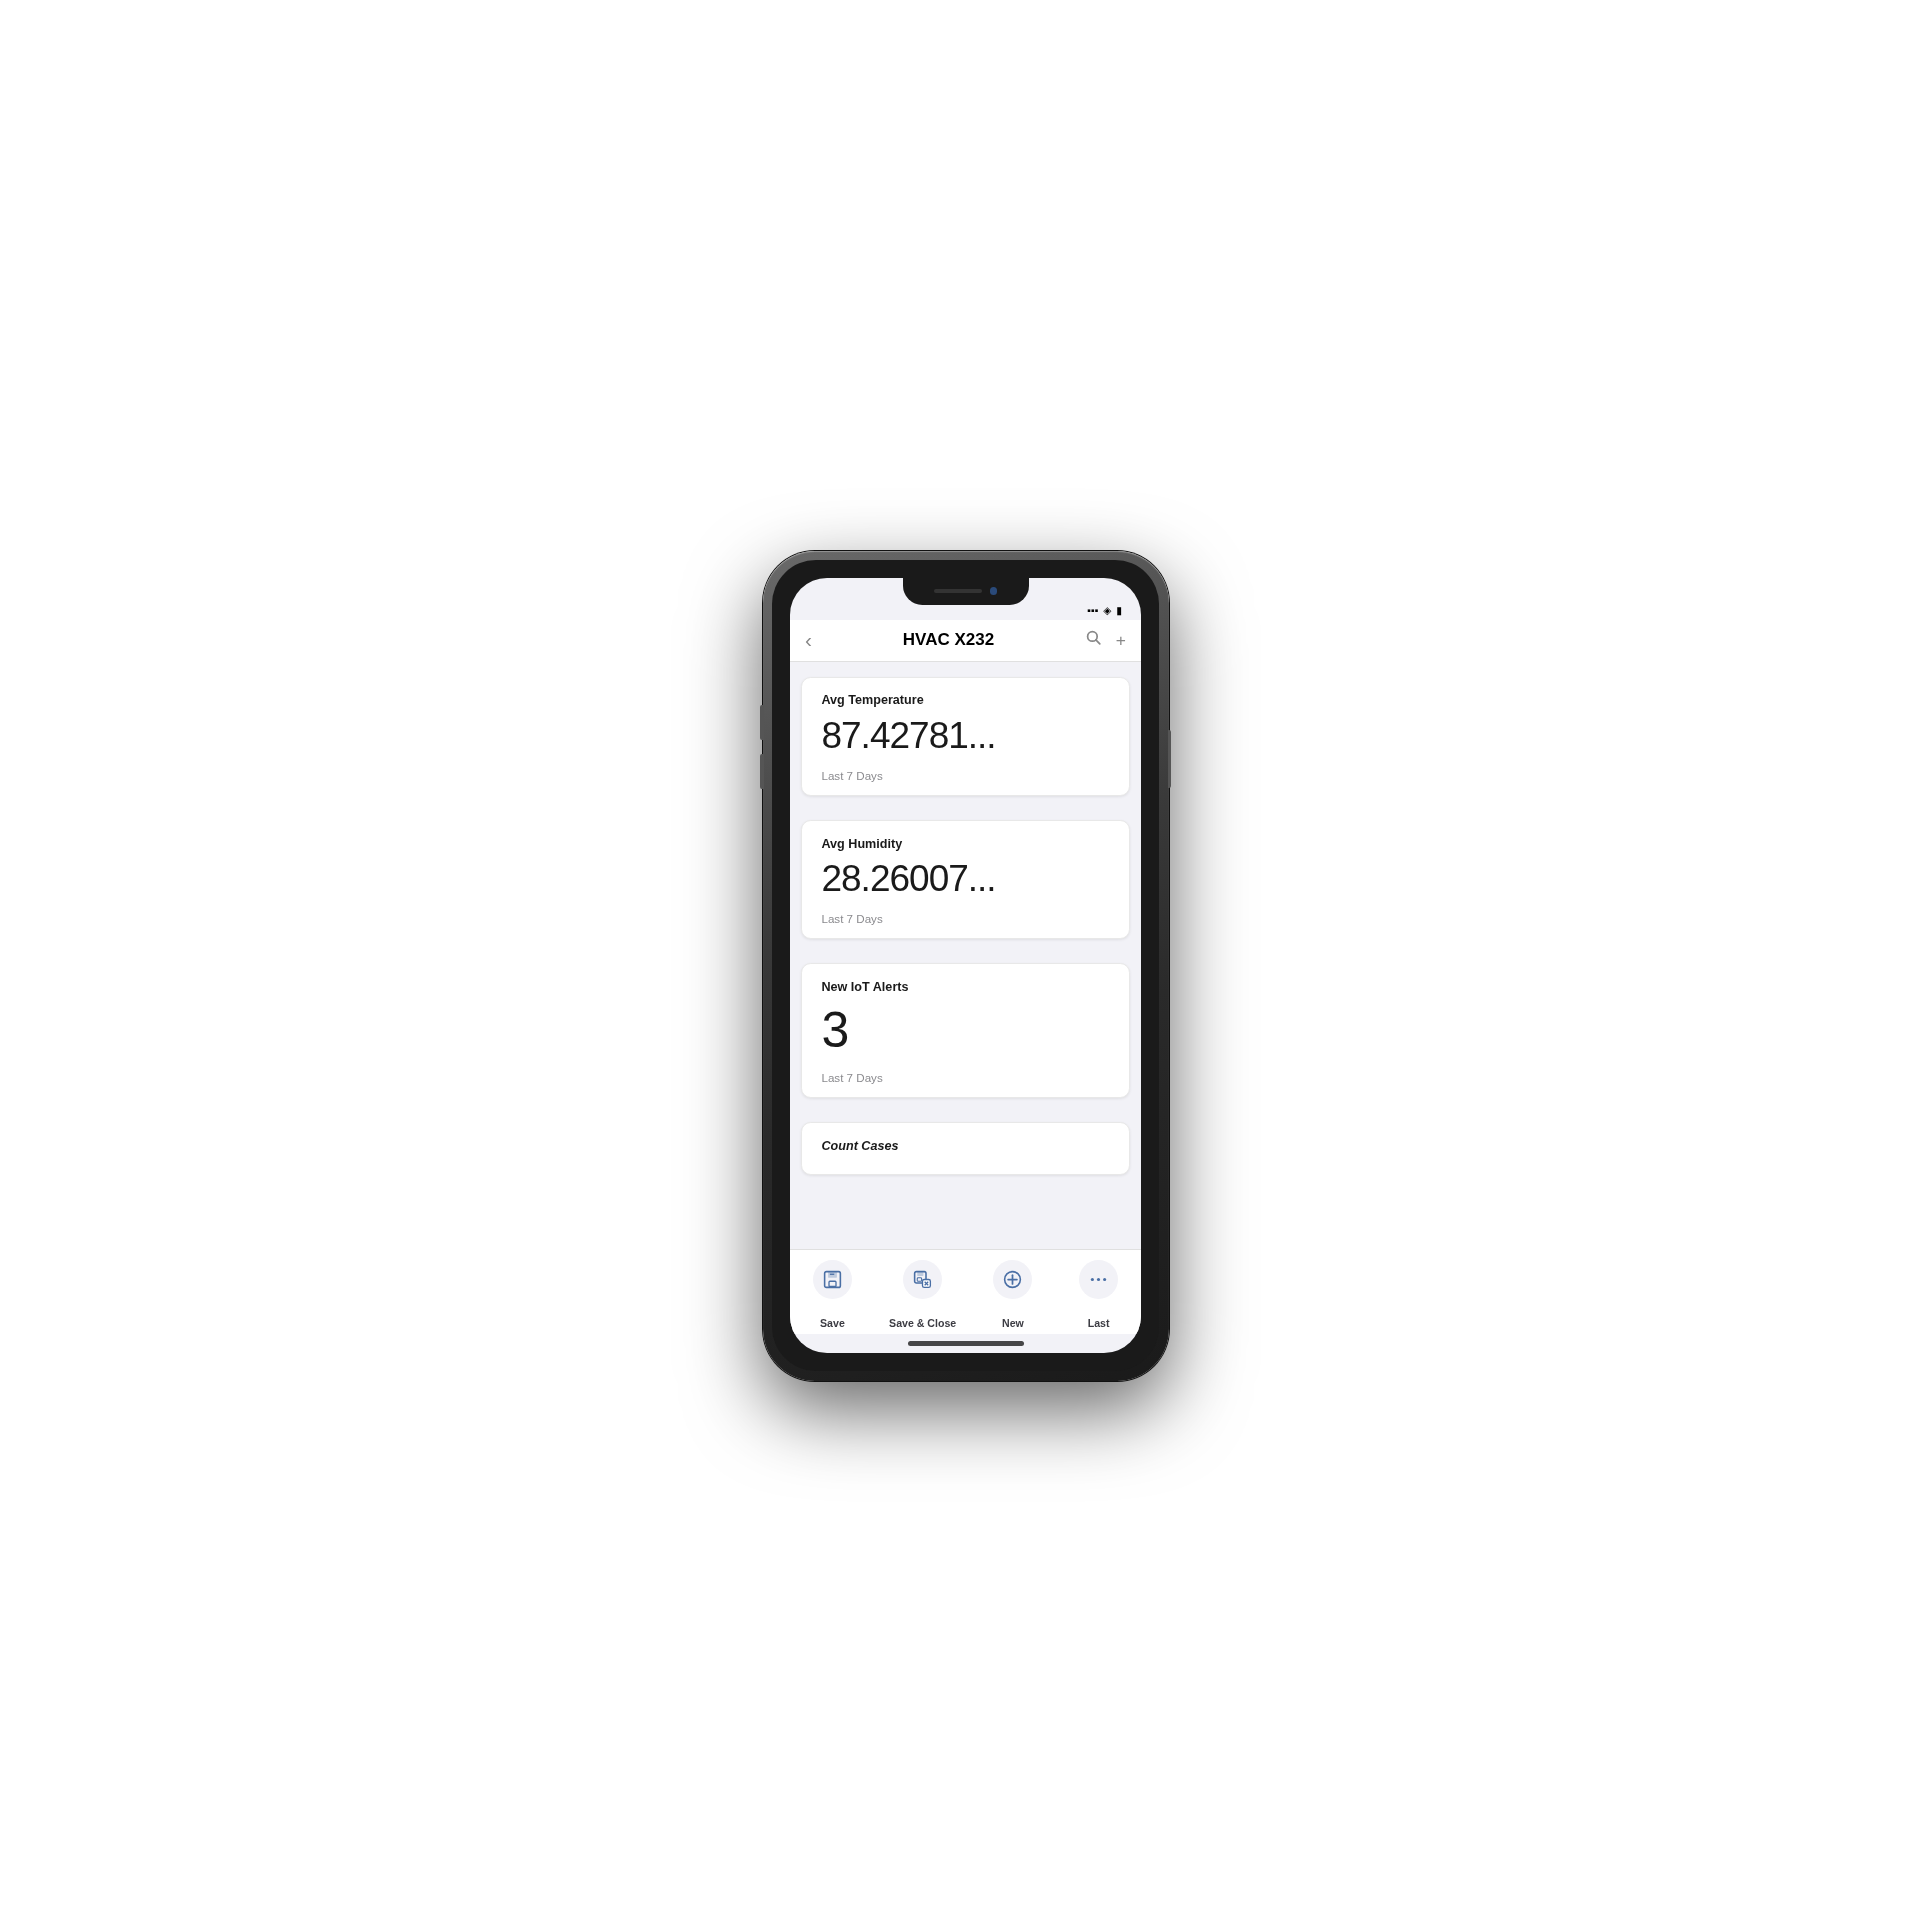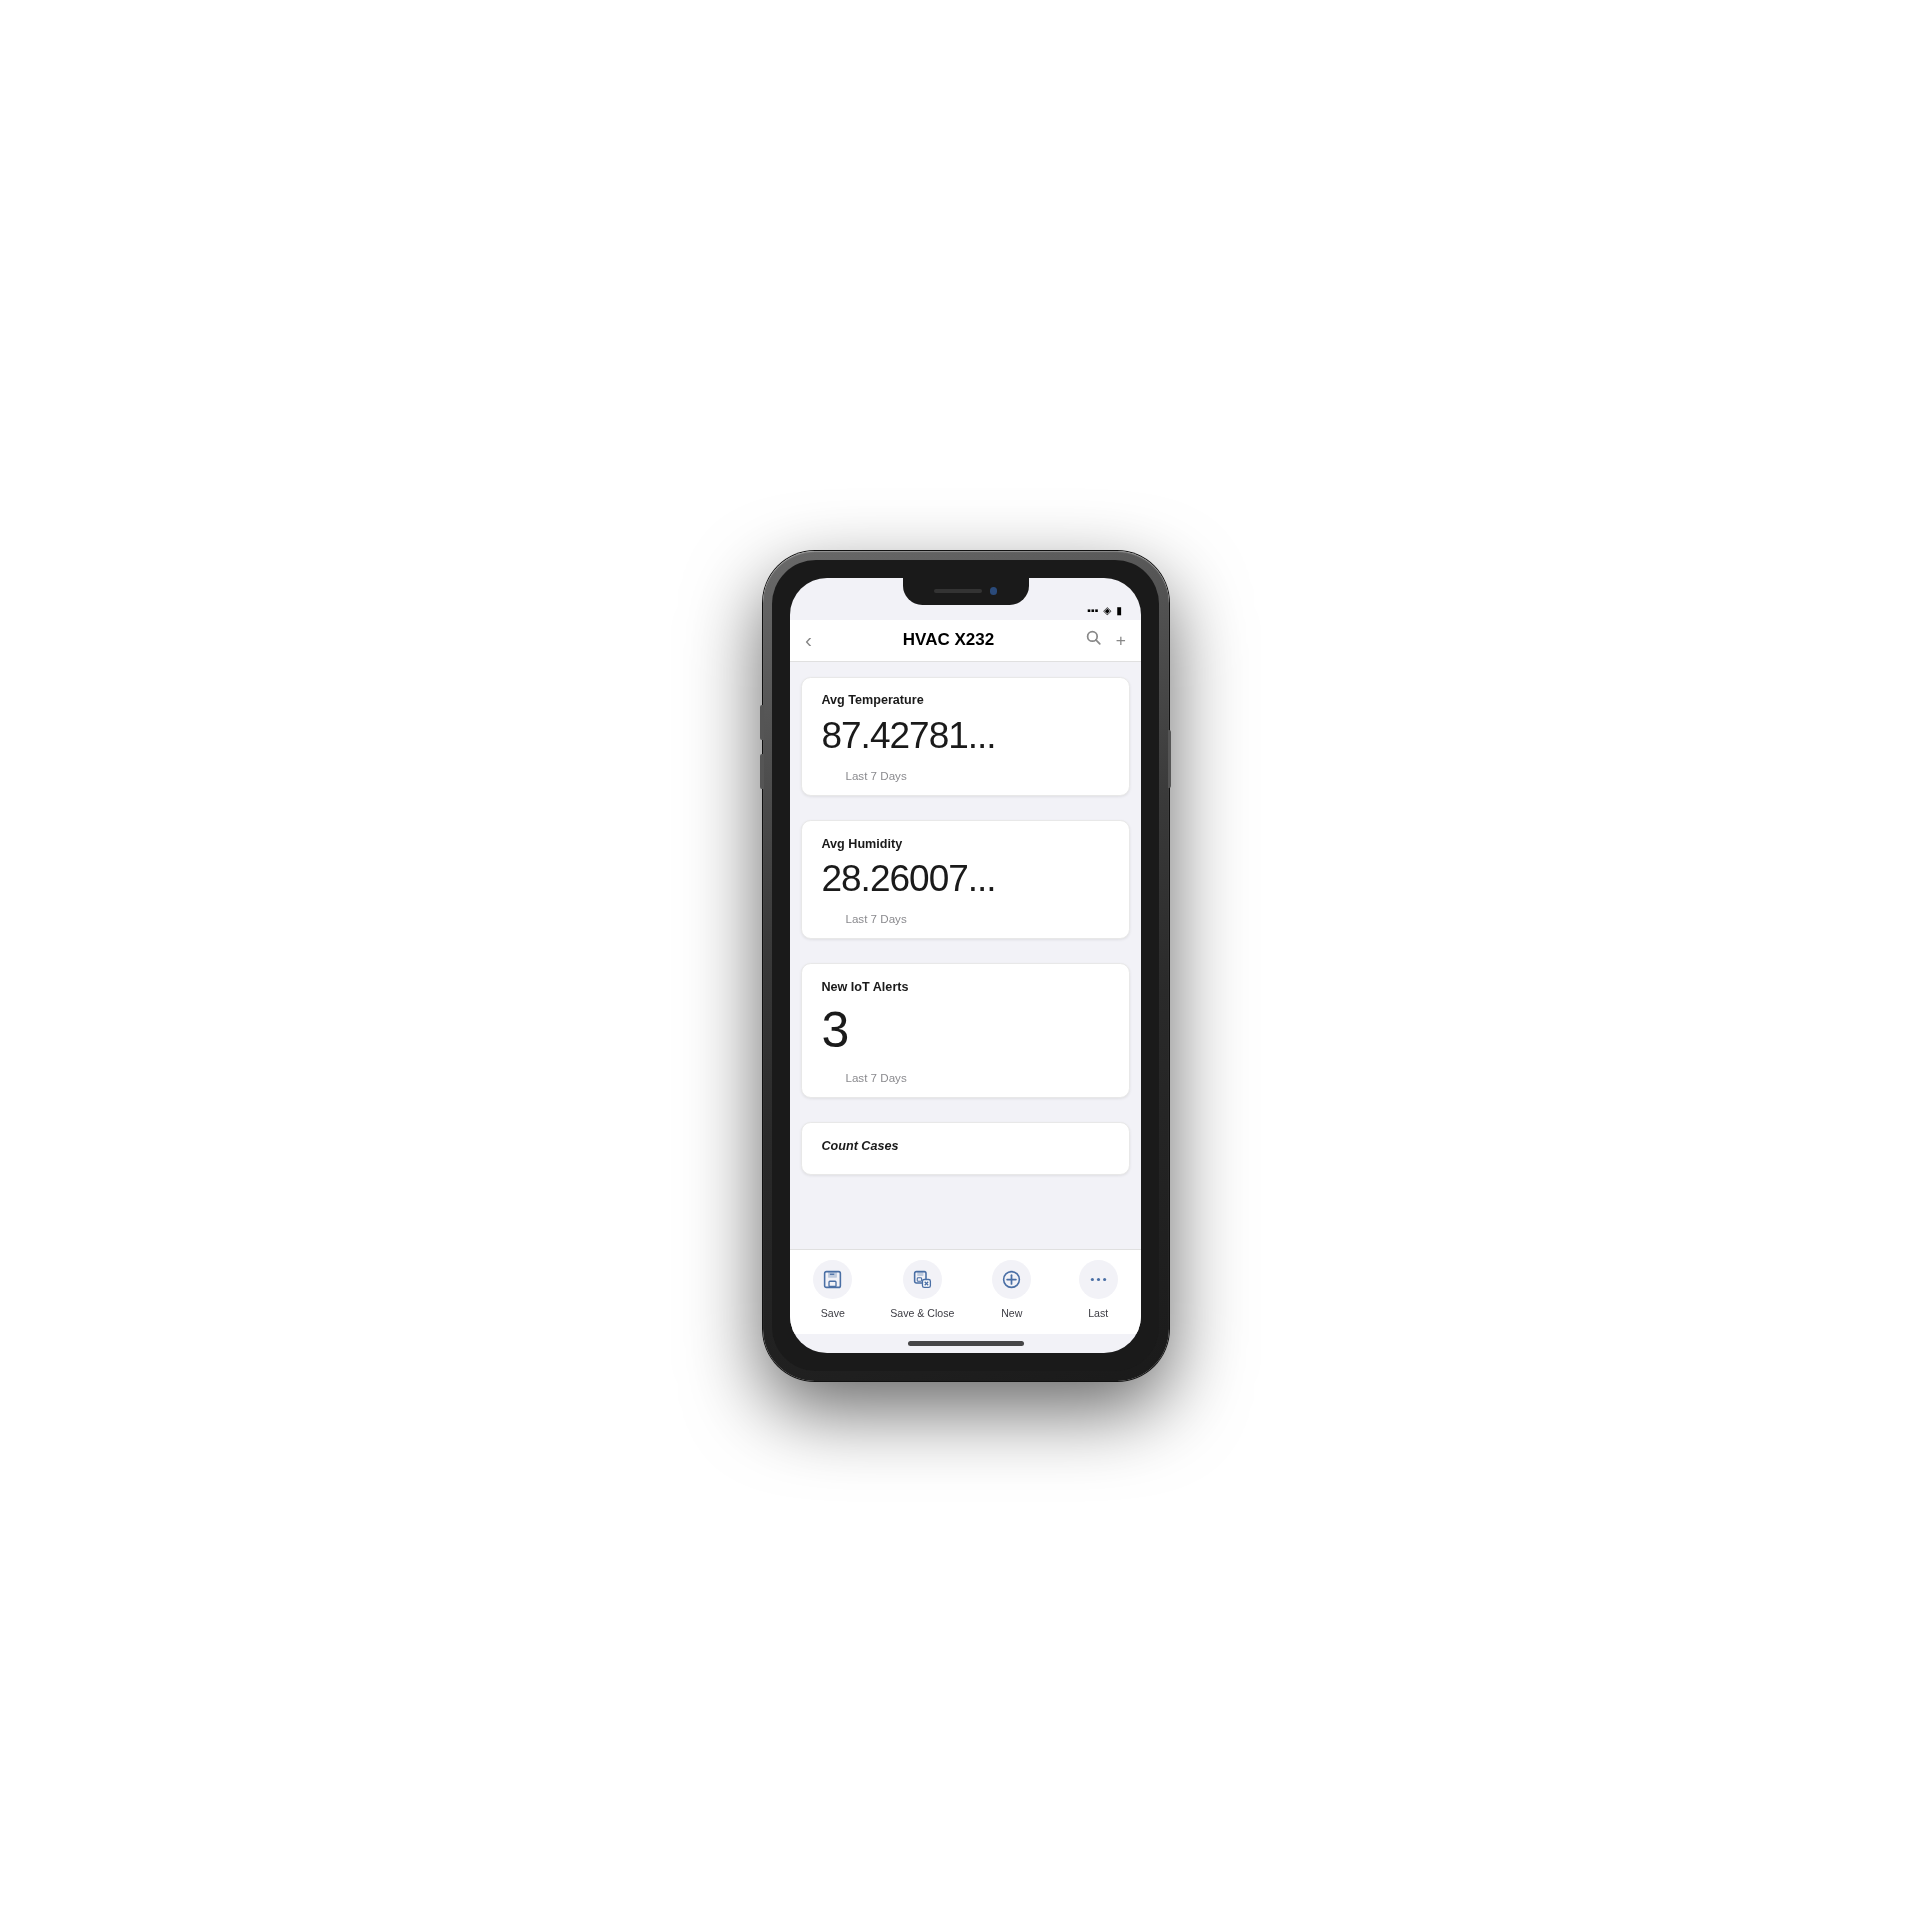--- a/index.html
+++ b/index.html
@@ -216,42 +216,42 @@
       letter-spacing: -1px;
     }
 
     .metric-value-large {
       font-size: 50px;
     }
 
     .metric-footer {
       font-size: 11.6px;
       color: #8a8a8e;
-      margin-left: 24px;
     }
 
     
     .bottom-toolbar {
       height: 85px;
       background: #fff;
       border-top: 1px solid #e0e0e0;
       display: flex;
       align-items: flex-start;
       justify-content: space-around;
       padding-top: 9.7px;
       flex-shrink: 0;
     }
 
     .toolbar-btn {
       display: flex;
       flex-direction: column;
       align-items: center;
-      gap: 8px;
+      gap: 18px;
       cursor: pointer;
       min-width: 58px;
+      font-weight: bold;
     }
 
     .toolbar-icon {
       width: 39px;
       height: 39px;
       border-radius: 50%;
       background: #f2f2f7;
       display: flex;
       align-items: center;
       justify-content: center;

